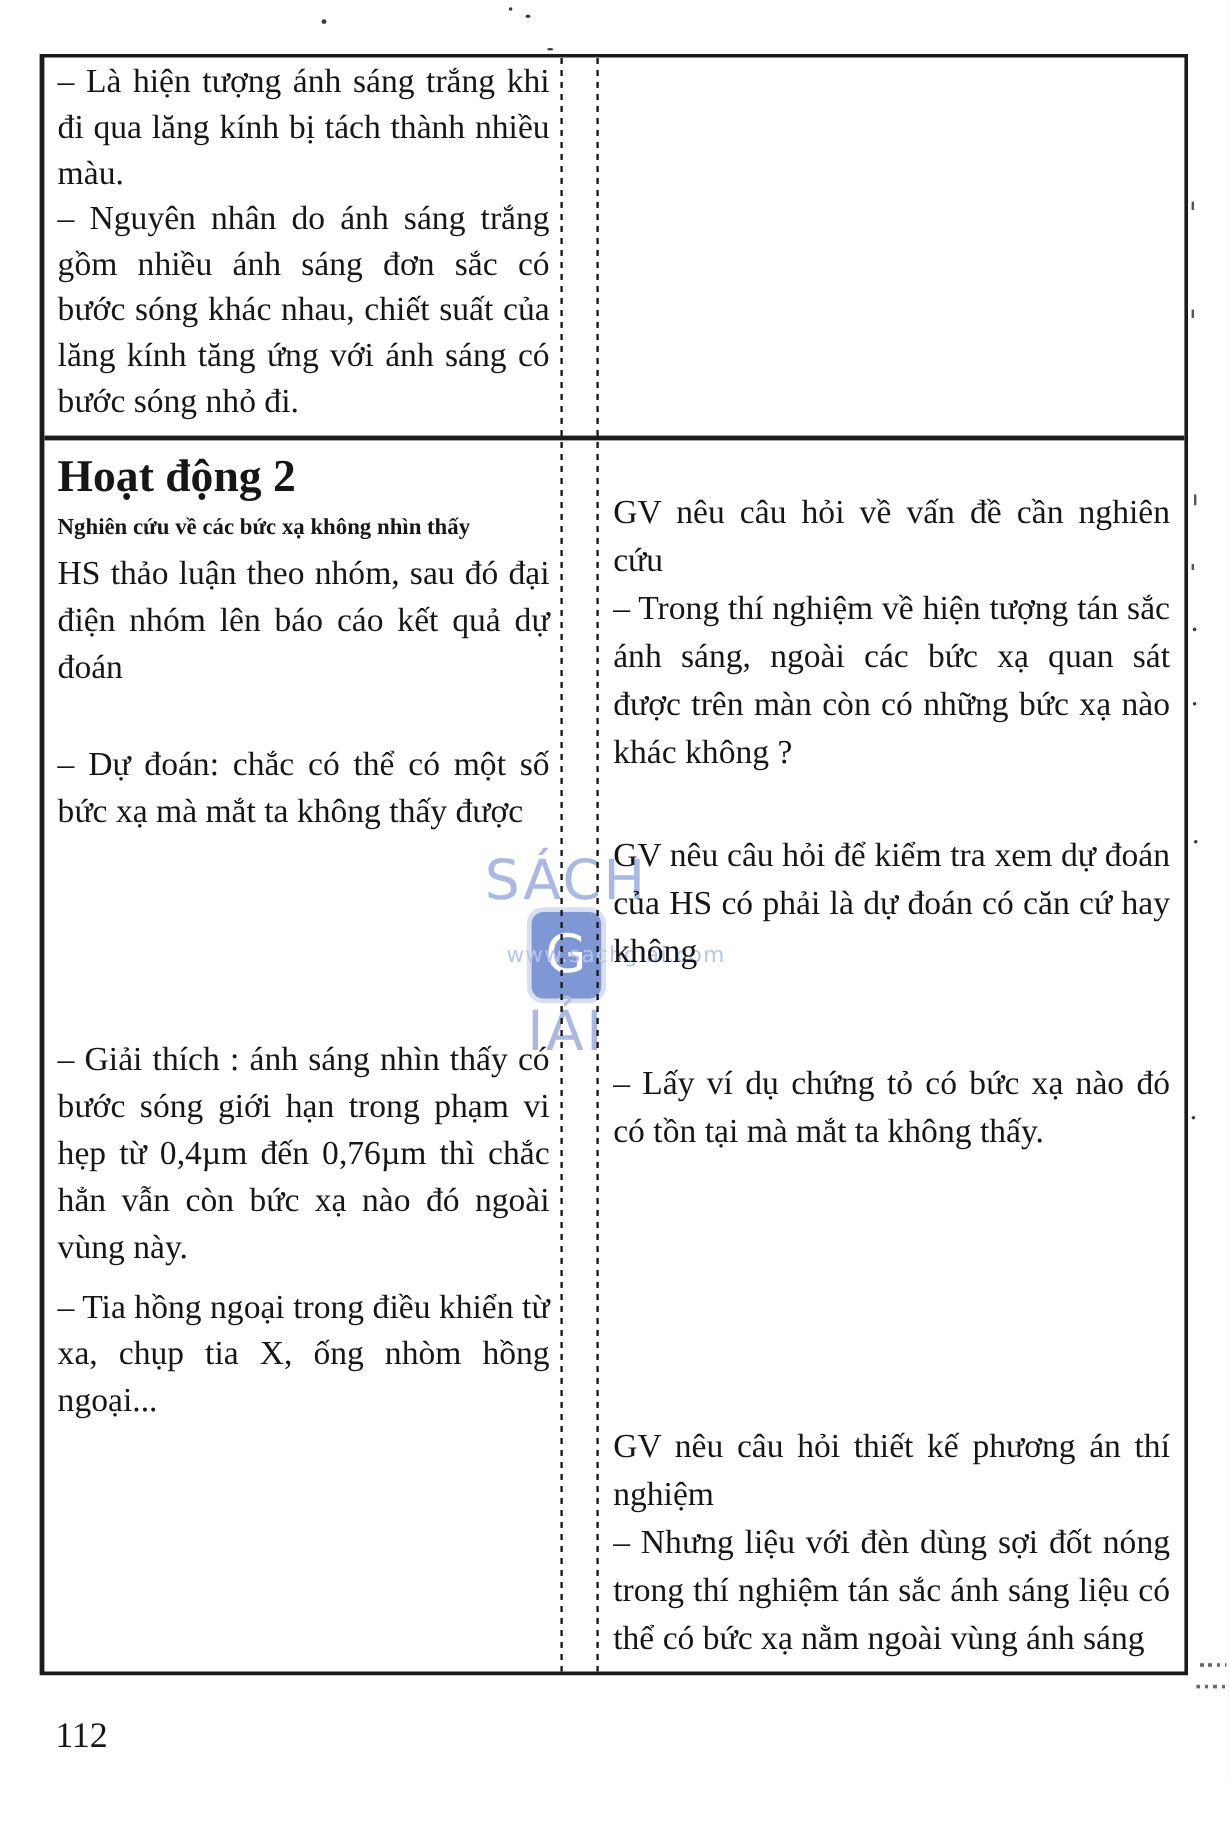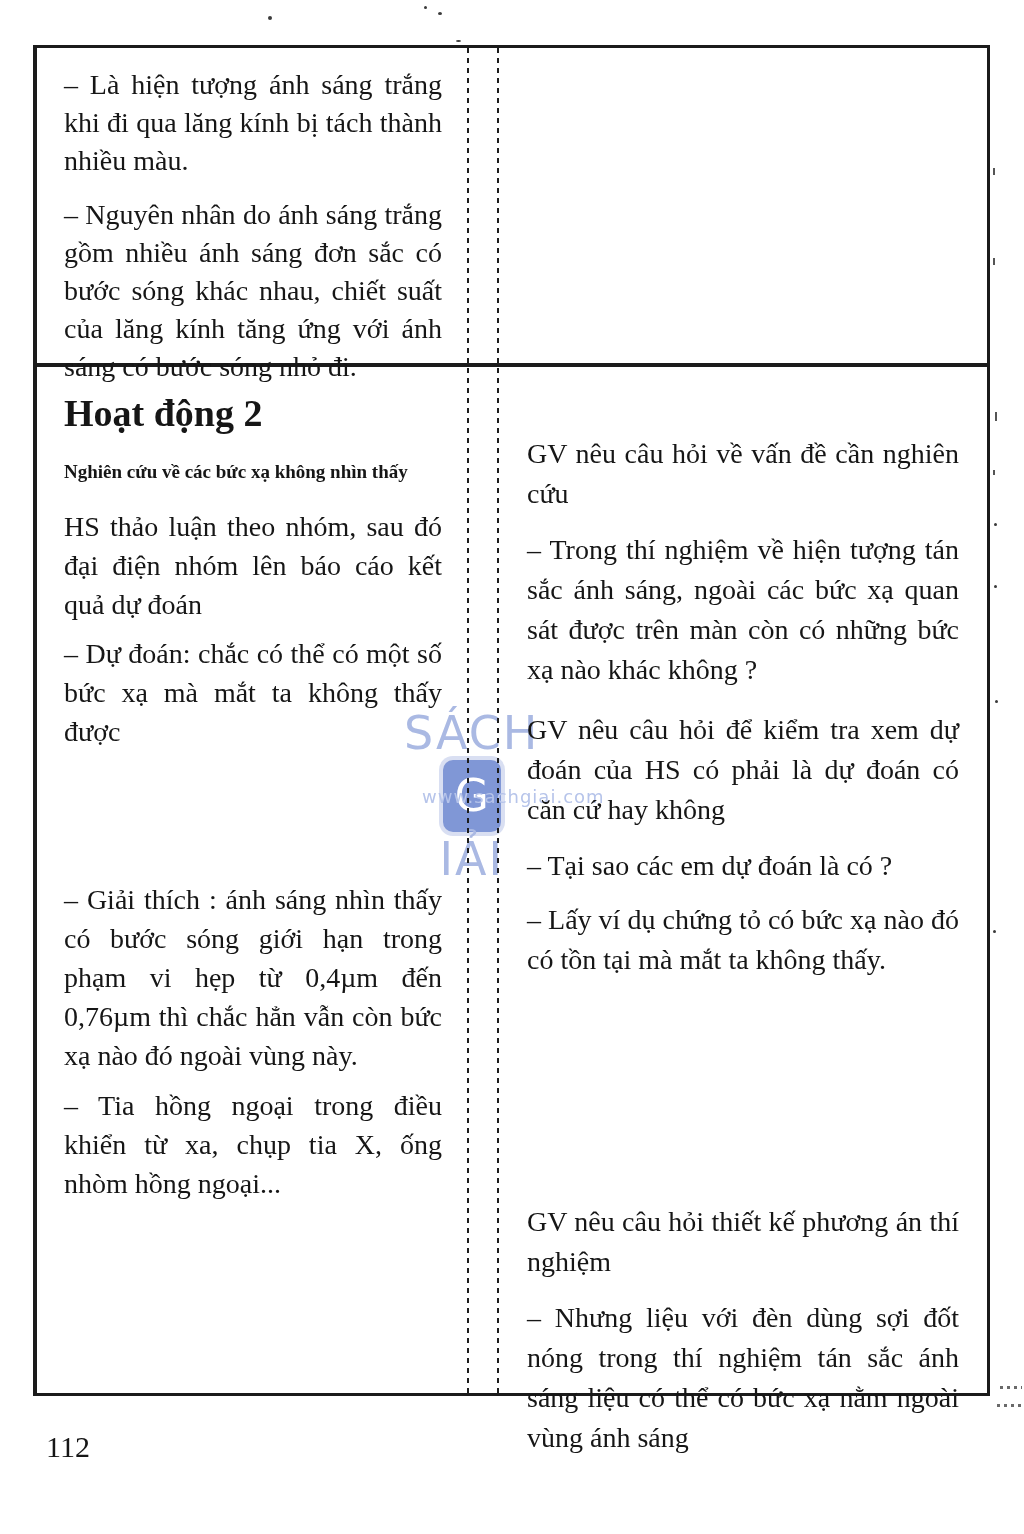--- a/index.html
+++ b/index.html
@@ -22,21 +22,21 @@
   
   .frame{position:absolute;left:33px;top:45px;width:957px;height:1351px;z-index:2;
       box-sizing:border-box;border:3px solid #1b1b1b;border-left-width:4px;}
   .row-divider{position:absolute;left:0;right:0;top:315px;height:4px;background:#1b1b1b;}
   .vdash{position:absolute;top:0;bottom:0;width:2px;
       background:repeating-linear-gradient(to bottom,#1c1c1c 0 5px,transparent 5px 10px);}
   .vdash.d1{left:430px;}
   .vdash.d2{left:460px;}
   
   .txt{position:absolute;z-index:3;text-align:justify;text-align-last:left;}
-  .txt p{margin:16px;}
+  .txt p{margin:0;}
   .lcol{left:48px;width:410px;font-size:28px;line-height:38px;}
   .lcol2{left:48px;width:410px;font-size:28px;line-height:39px;}
   .rcol{left:511px;width:464px;font-size:28px;line-height:40px;}
   .heading{font-weight:bold;font-size:38px;line-height:46px;text-align:left;}
   .subheading{font-weight:bold;font-size:19px;line-height:39px;}
   .pagenum{position:absolute;left:46px;top:1430px;z-index:3;font-size:30px;}
   
   .speck{position:absolute;background:#3a3a3a;border-radius:50%;z-index:4;}
   .tickcol{position:absolute;background:#555;z-index:4;}
   .dotrow{position:absolute;height:3px;z-index:4;
@@ -75,27 +75,26 @@
   <div class="txt lcol2" style="top:618px;">
     <p>– Dự đoán: chắc có thể có một số bức xạ mà mắt ta không thấy được</p>
   </div>
   <div class="txt lcol2" style="top:864px;">
     <p>– Giải thích : ánh sáng nhìn thấy có bước sóng giới hạn trong phạm vi hẹp từ 0,4µm đến 0,76µm thì chắc hẳn vẫn còn bức xạ nào đó ngoài vùng này.</p>
   </div>
   <div class="txt lcol2" style="top:1070px;">
     <p>– Tia hồng ngoại trong điều khiển từ xa, chụp tia X, ống nhòm hồng ngoại...</p>
   </div>
 
-  <div class="txt rcol" style="top:418px;">
+  <div class="txt rcol" style="top:408px;">
     <p>GV nêu câu hỏi về vấn đề cần nghiên cứu</p>
     <p>– Trong thí nghiệm về hiện tượng tán sắc ánh sáng, ngoài các bức xạ quan sát được trên màn còn có những bức xạ nào khác không ?</p>
   </div>
   <div class="txt rcol" style="top:694px;">
     <p>GV nêu câu hỏi để kiểm tra xem dự đoán của HS có phải là dự đoán có căn cứ hay không</p>
-    <p>– Tại sao các em dự đoán là có ?</p>
   </div>
   <div class="txt rcol" style="top:1186px;">
     <p>GV nêu câu hỏi thiết kế phương án thí nghiệm</p>
     <p>– Nhưng liệu với đèn dùng sợi đốt nóng trong thí nghiệm tán sắc ánh sáng liệu có thể có bức xạ nằm ngoài vùng ánh sáng</p>
   </div>
   <div class="txt rcol" style="top:884px;">
     <p>– Lấy ví dụ chứng tỏ có bức xạ nào đó có tồn tại mà mắt ta không thấy.</p>
   </div>
 
   <div class="pagenum">112</div>

